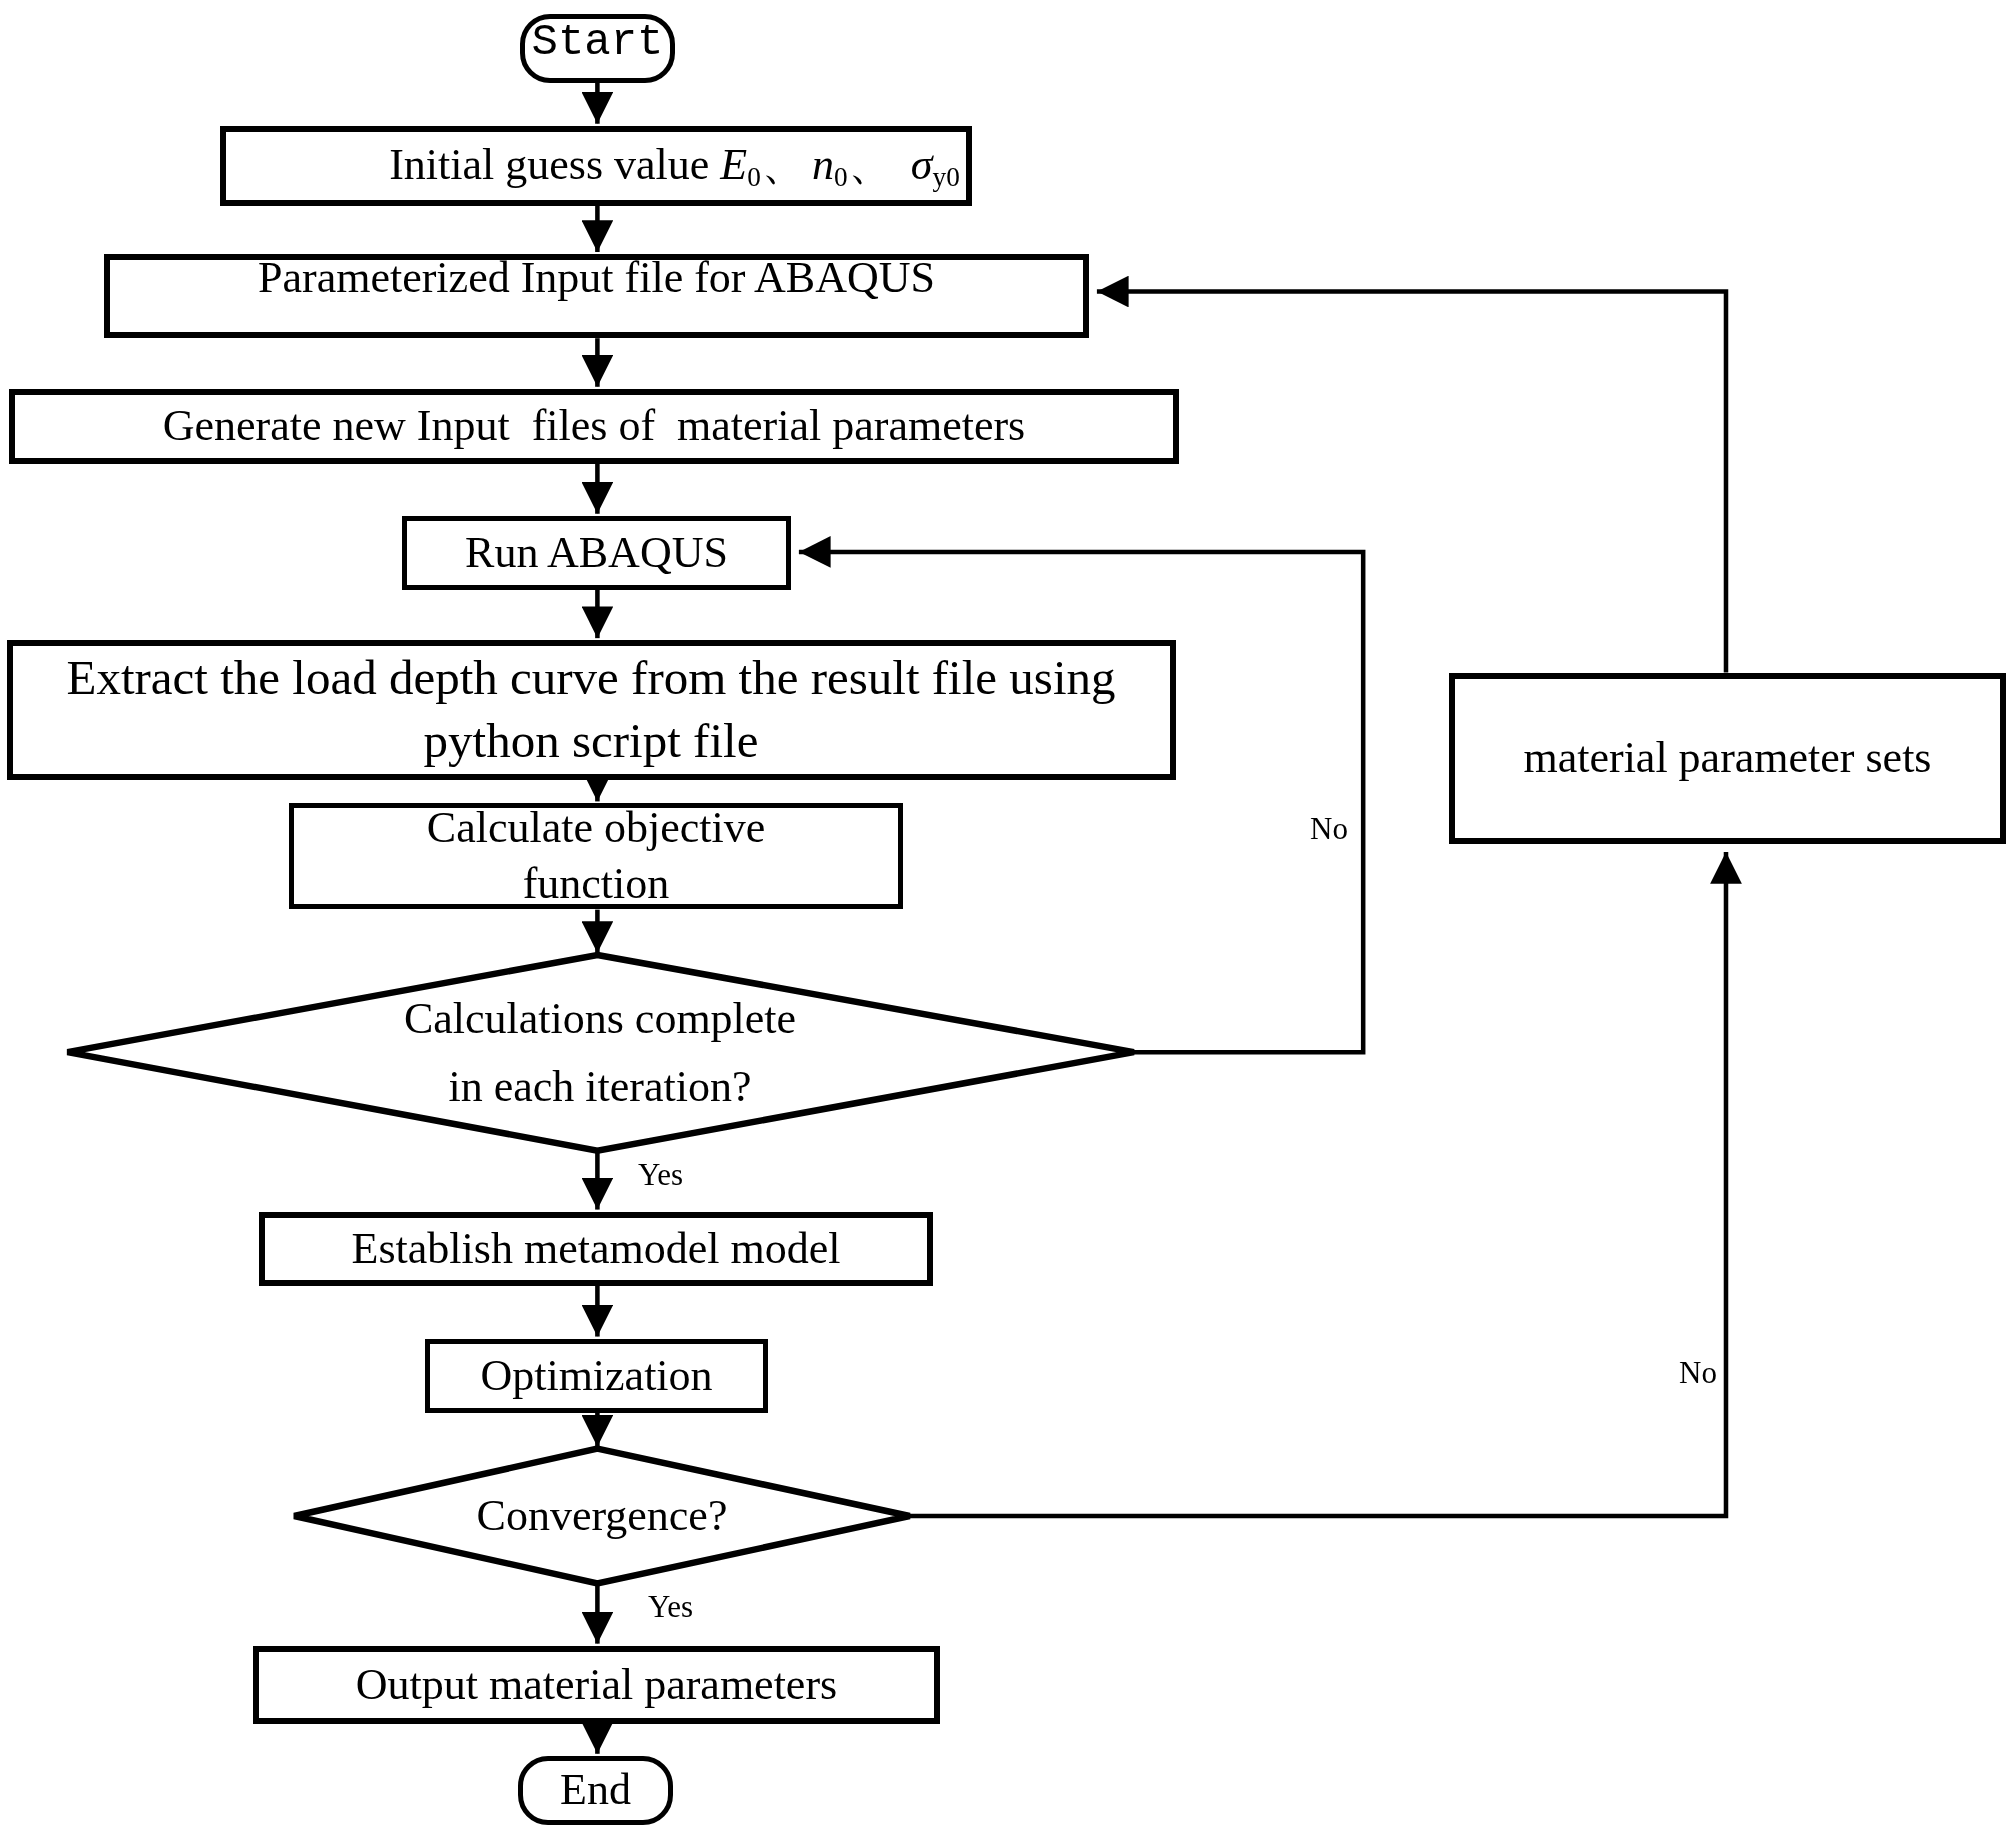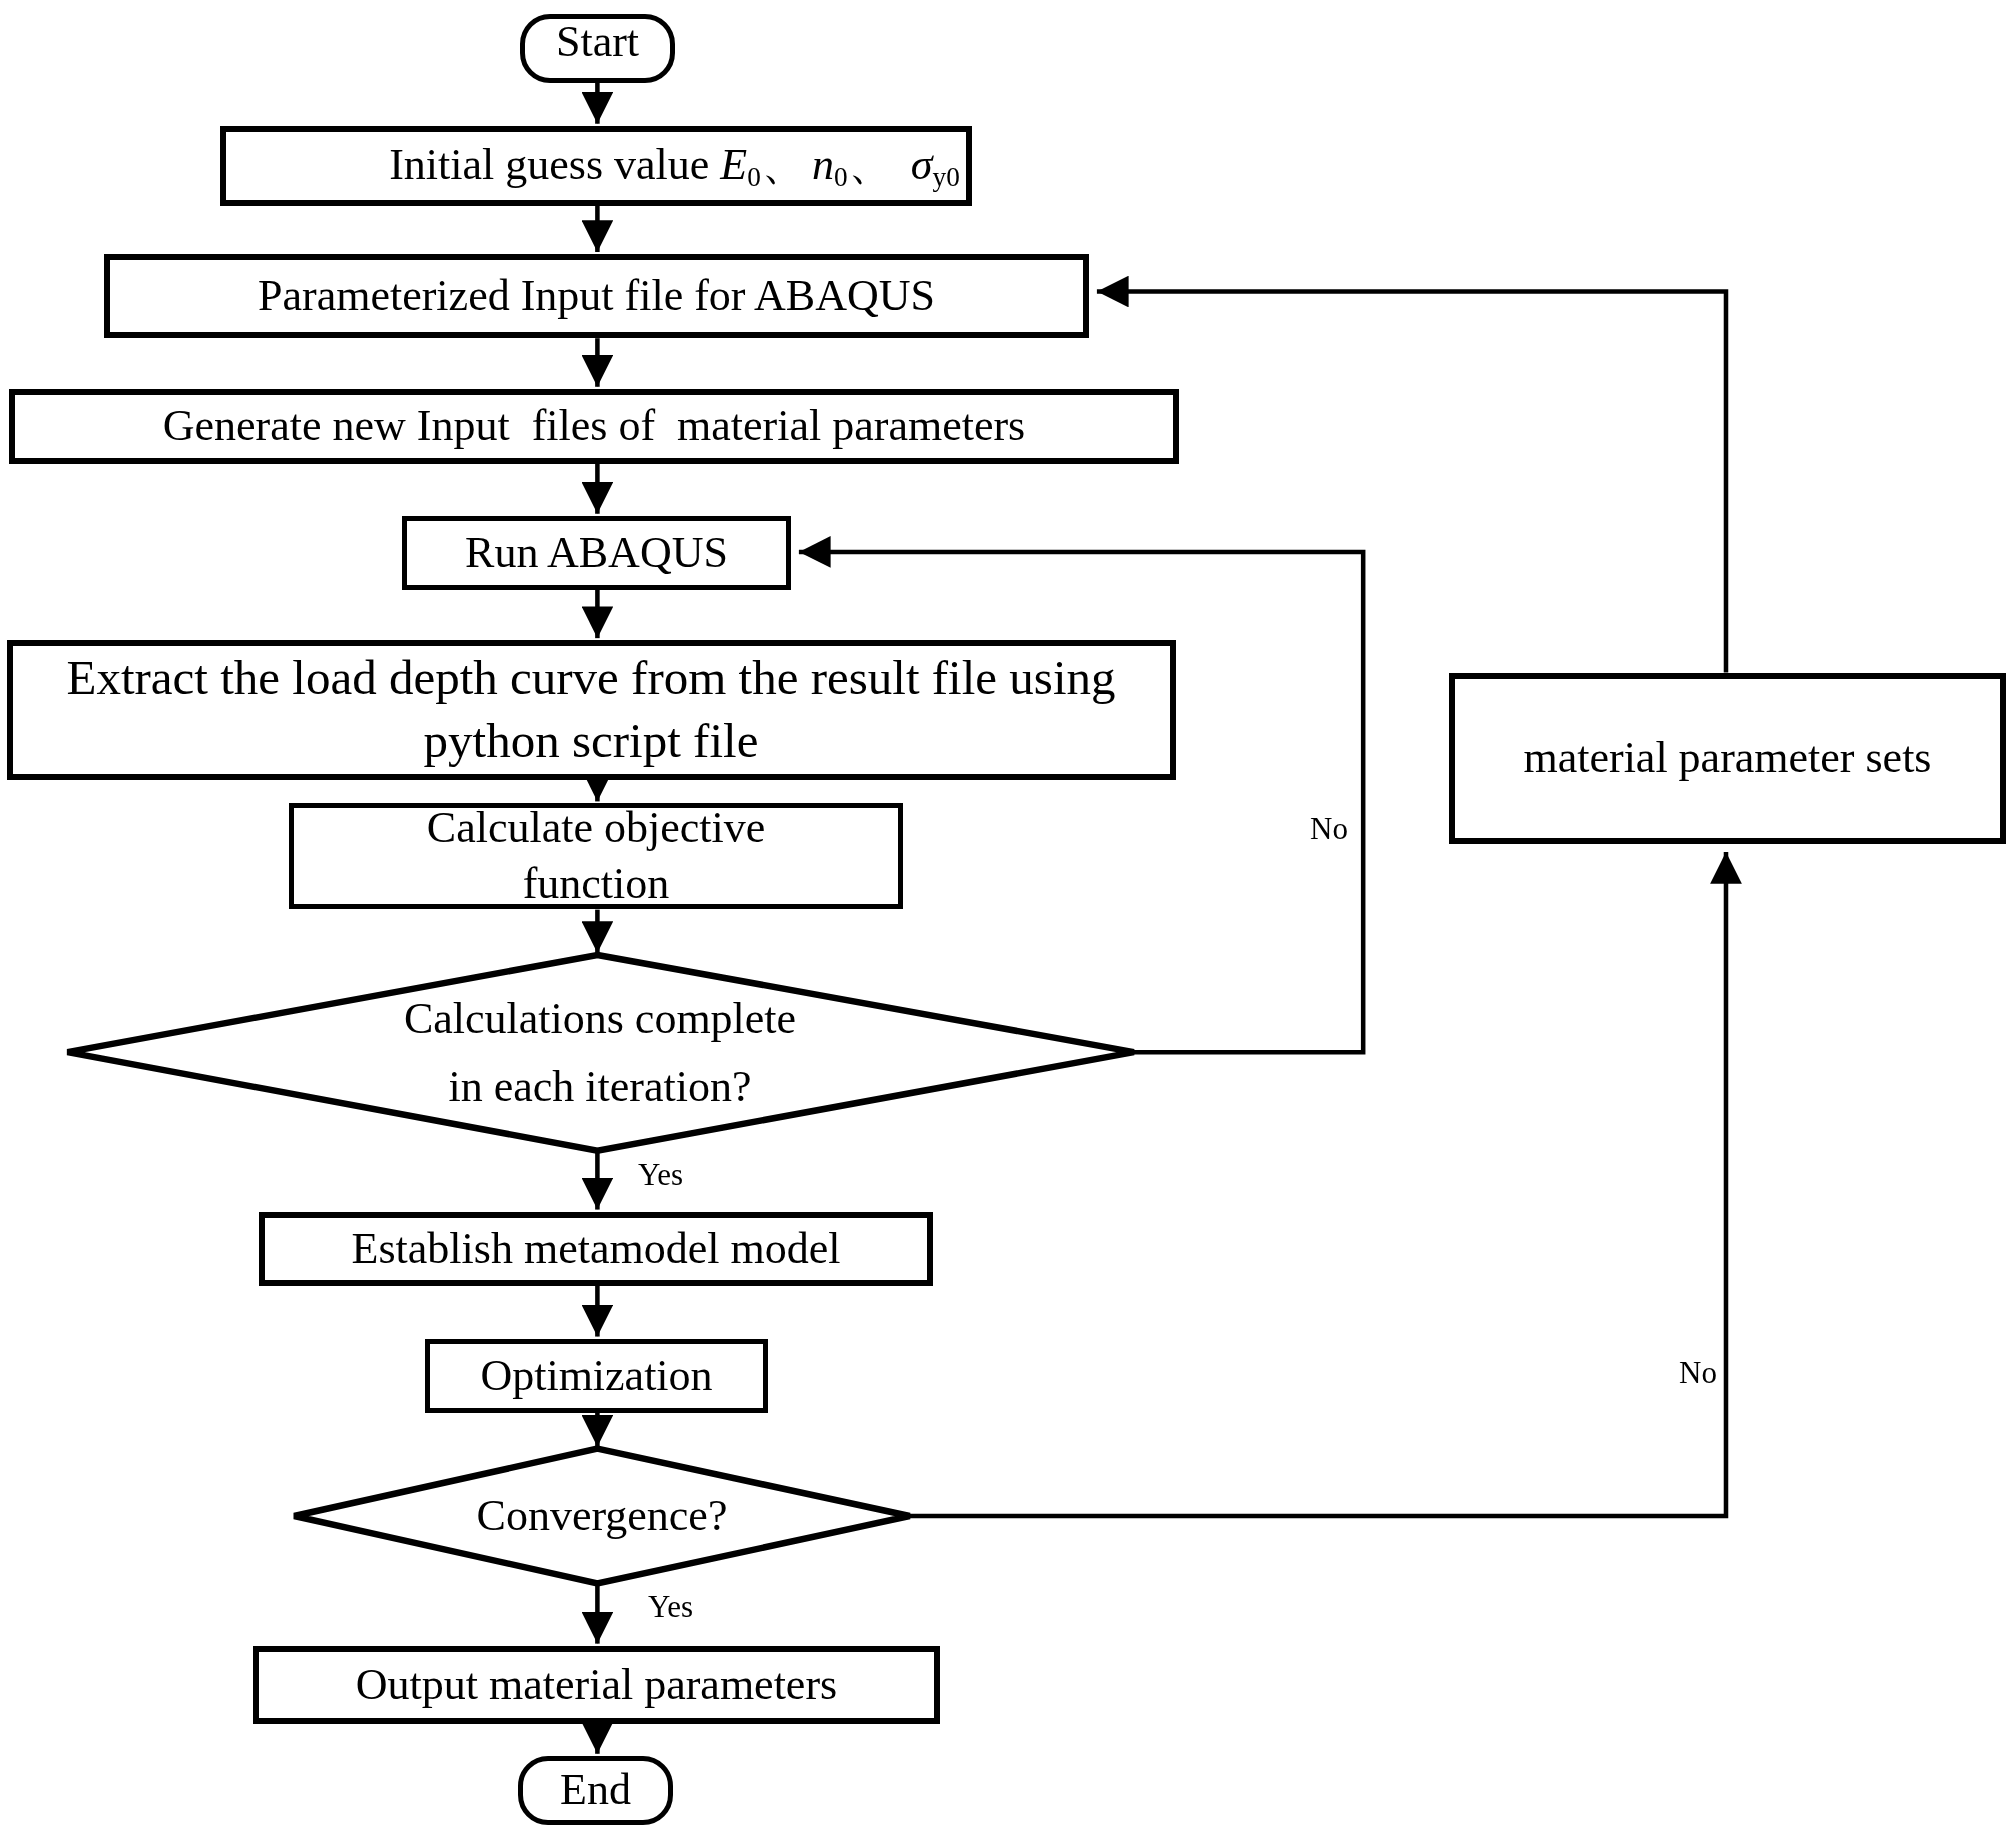--- a/index.html
+++ b/index.html
@@ -103,29 +103,29 @@
   <div class="node" style="left:9px;top:389px;width:1170px;height:75px;"></div>
   <div class="node thin" style="left:402px;top:516px;width:389px;height:74px;"></div>
   <div class="node" style="left:6.5px;top:640px;width:1169px;height:140px;"></div>
   <div class="node thin" style="left:289px;top:803px;width:614px;height:106px;"></div>
   <div class="node" style="left:259px;top:1212px;width:674px;height:74px;"></div>
   <div class="node thin" style="left:425px;top:1339px;width:343px;height:74px;"></div>
   <div class="node" style="left:253px;top:1646px;width:687px;height:78px;"></div>
   <div class="node oval" style="left:518px;top:1756px;width:155px;height:69px;"></div>
   <div class="node" style="left:1449px;top:673px;width:557px;height:171px;"></div>
 
-  <div class="label" style="left:520px;top:14.3px;width:155px;height:56px;">
+  <div class="label" style="left:520px;top:14.3px;width:155px;height:56px;font-family:Liberation Mono, monospace;">
     <span>Start</span>
   </div>
 
   <div class="label" style="left:220px;top:126px;width:897px;height:80px;margin-left:6px;">
     <span><span>Initial guess value </span><span class="rt-i">E</span><span class="rt-sub">0</span><span class="rt-cjk">、</span><span class="rt-i">n</span><span class="rt-sub">0</span><span class="rt-cjk2">、</span><span class="rt-i">σ</span><span class="rt-sub">y0</span></span>
   </div>
 
-  <div class="label" style="left:104px;top:254px;width:985px;height:84px;">
+  <div class="label" style="left:104px;top:236px;width:985px;height:84px;">
     <span>Parameterized Input file for ABAQUS</span>
   </div>
 
   <div class="label" style="left:9px;top:389px;width:1170px;height:75px;">
     <span>Generate new Input  files of  material parameters</span>
   </div>
 
   <div class="label" style="left:402px;top:516px;width:389px;height:74px;">
     <span>Run ABAQUS</span>
   </div>

